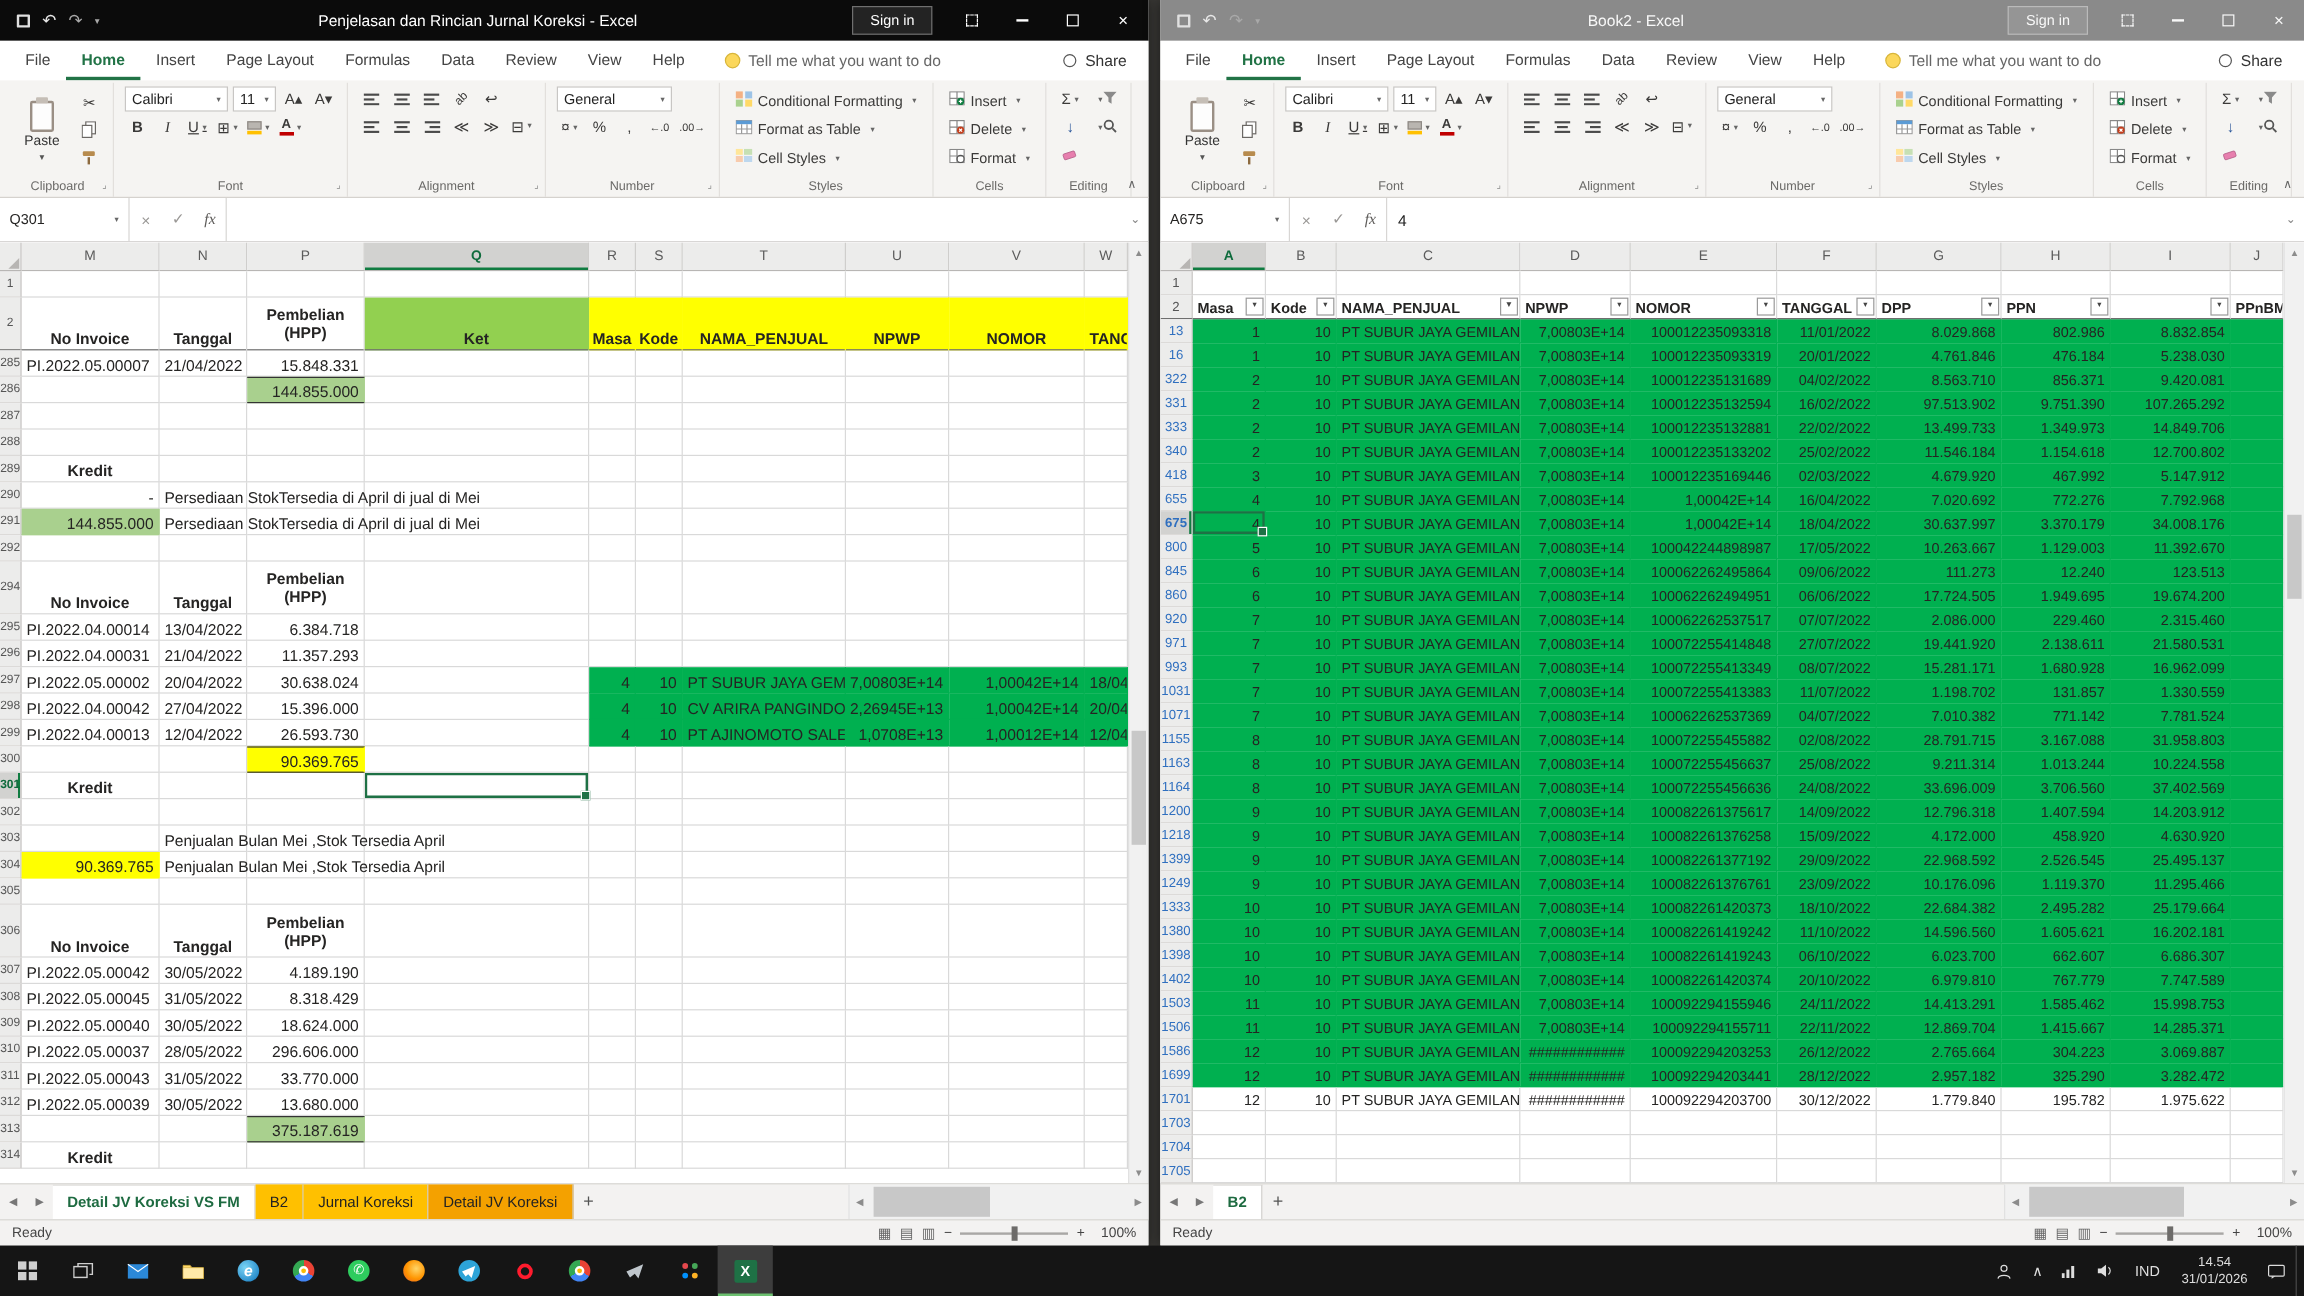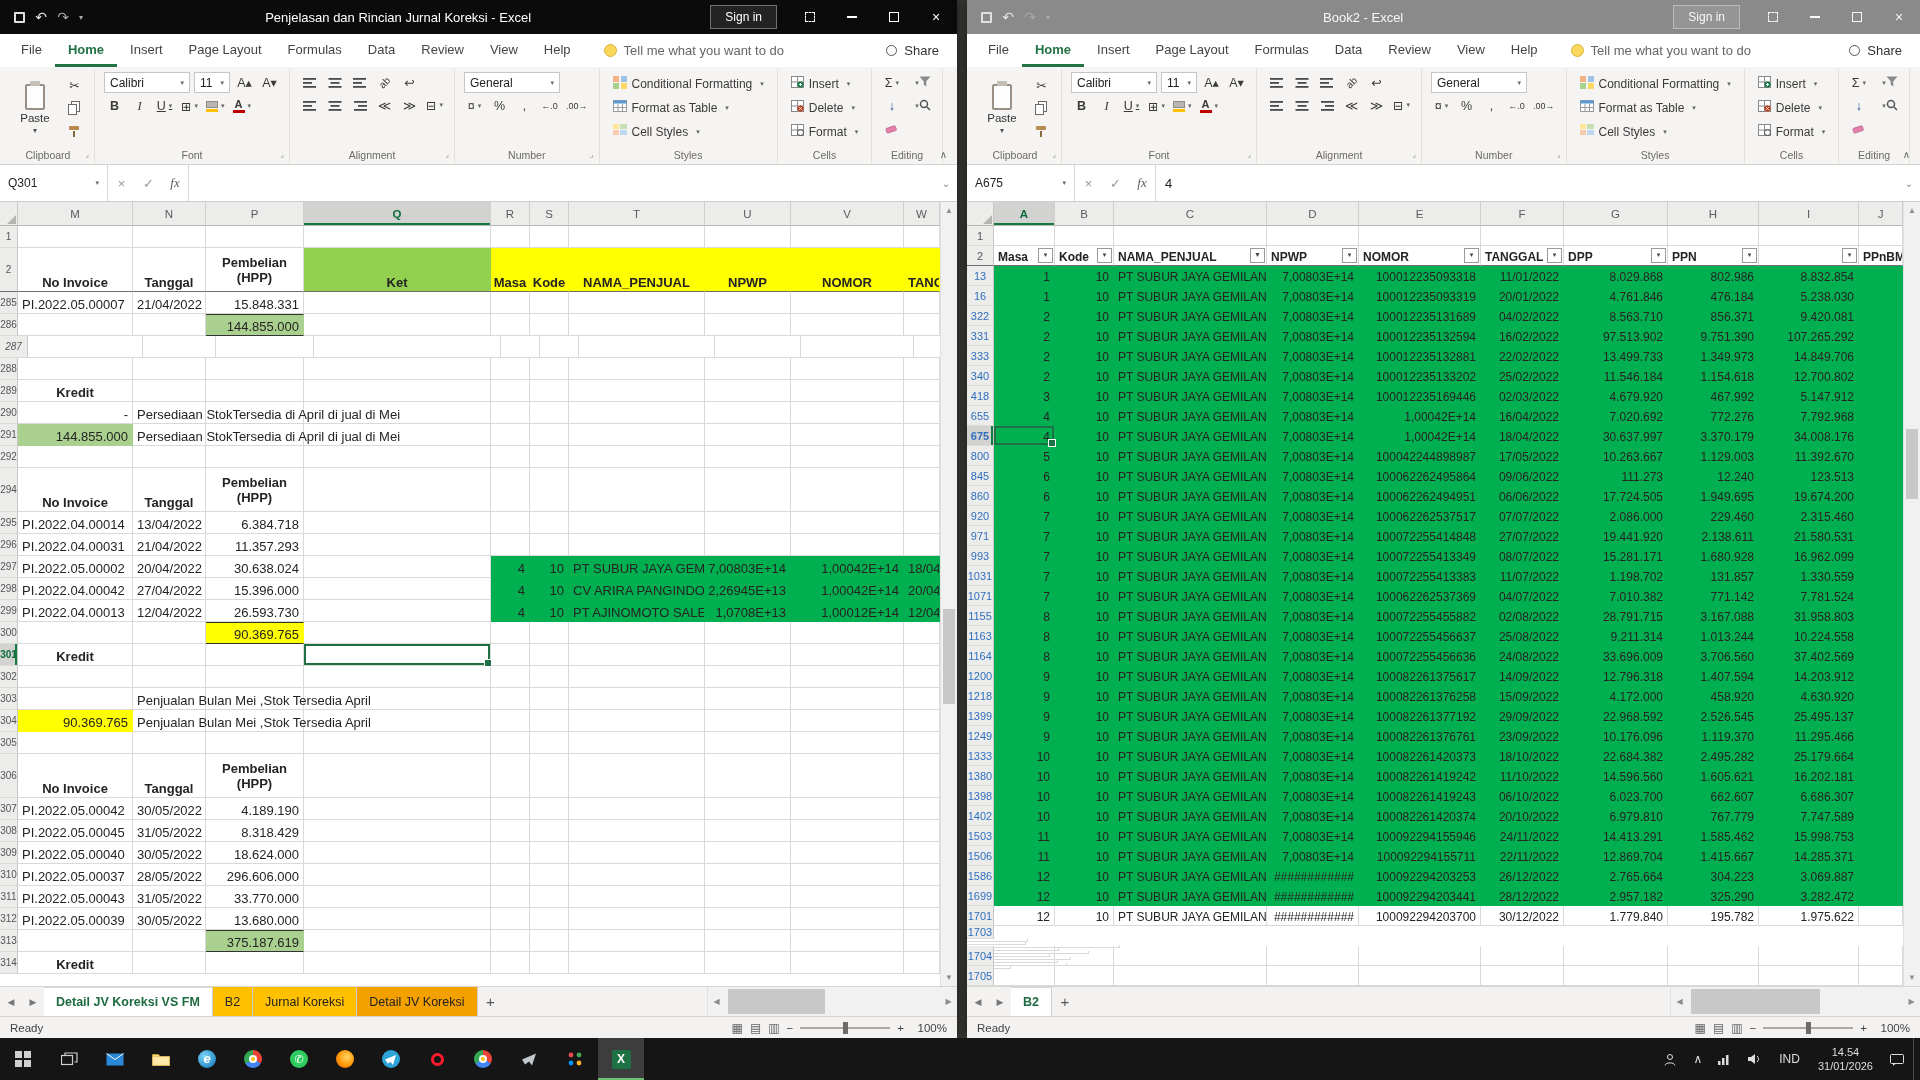--- a/index.html
+++ b/index.html
@@ -568,21 +568,21 @@
             </div>
             <div class="cell" style="width: 187px;"></div>
             <div class="cell" style="width: 39px;"></div>
             <div class="cell" style="width: 39px;"></div>
             <div class="cell" style="width: 136px;"></div>
             <div class="cell" style="width: 86px;"></div>
             <div class="cell" style="width: 113px;"></div>
             <div class="cell" style="width: 36px;"></div>
           </div>
           <div class="grow" style="height: 22px;">
-            <div class="rowhdr" style="width: 28px; font-style: italic;">287</div>
+            <div class="rowhdr" style="width: 18px;">287</div>
             <div class="cell" style="width: 115px;"></div>
             <div class="cell" style="width: 73px;"></div>
             <div class="cell" style="width: 98px;"></div>
             <div class="cell" style="width: 187px;"></div>
             <div class="cell" style="width: 39px;"></div>
             <div class="cell" style="width: 39px;"></div>
             <div class="cell" style="width: 136px;"></div>
             <div class="cell" style="width: 86px;"></div>
             <div class="cell" style="width: 113px;"></div>
             <div class="cell" style="width: 36px;"></div>
@@ -2521,21 +2521,21 @@
               <span class="cv">1.779.840</span>
             </div>
             <div class="cell r" style="width: 91px;">
               <span class="cv">195.782</span>
             </div>
             <div class="cell r" style="width: 100px;">
               <span class="cv">1.975.622</span>
             </div>
             <div class="cell" style="width: 44px;"></div>
           </div>
-          <div class="grow" style="height: 20px; flex-direction: column;">
+          <div class="grow" style="height: 20px;">
             <div class="rowhdr fblue" style="width: 27px;">1703</div>
             <div class="cell" style="width: 61px;"></div>
             <div class="cell" style="width: 59px;"></div>
             <div class="cell" style="width: 153px;"></div>
             <div class="cell" style="width: 92px;"></div>
             <div class="cell" style="width: 122px;"></div>
             <div class="cell" style="width: 83px;"></div>
             <div class="cell" style="width: 104px;"></div>
             <div class="cell" style="width: 91px;"></div>
             <div class="cell" style="width: 100px;"></div>

